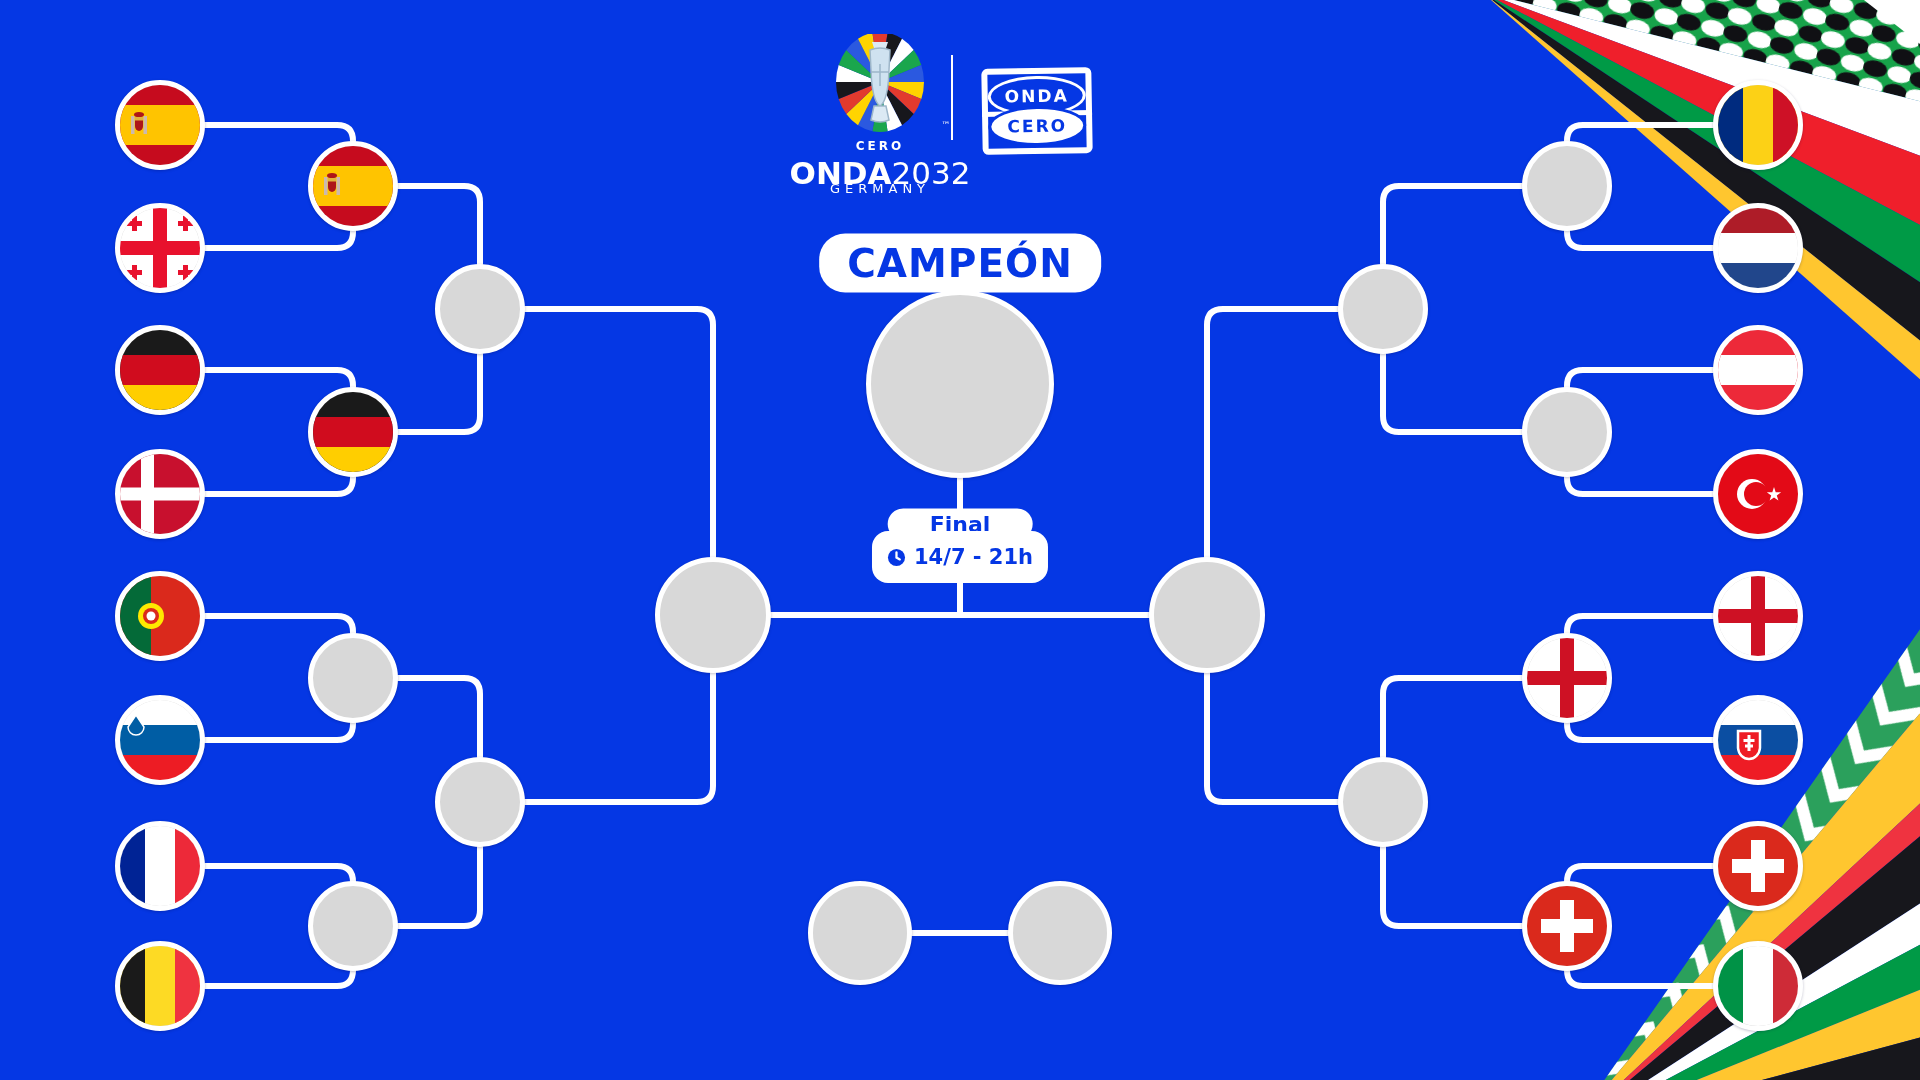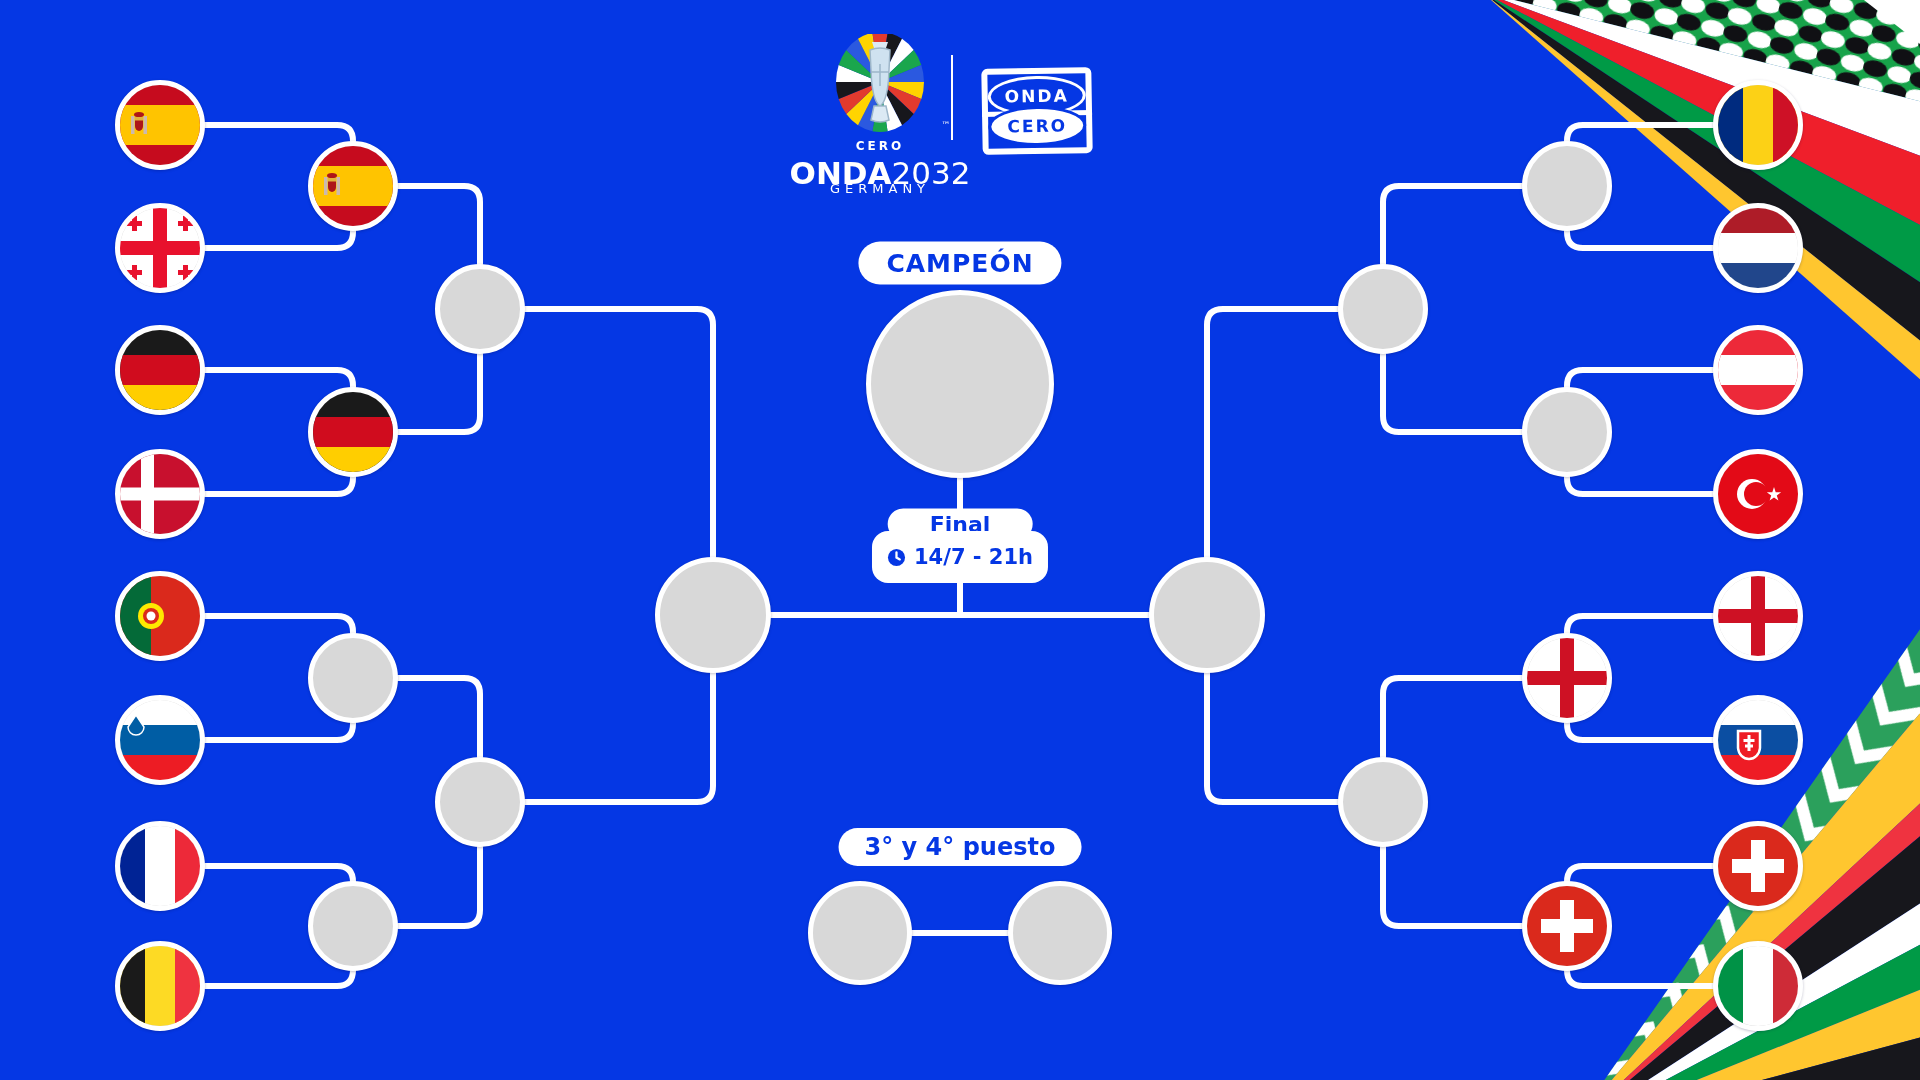--- a/index.html
+++ b/index.html
@@ -5,21 +5,21 @@
   html,body{margin:0;padding:0;background:#222;}
   .stage{position:relative;width:1920px;height:1080px;overflow:hidden;
          background:#0537e4;font-family:"DejaVu Sans","Liberation Sans",sans-serif;}
   svg.layer{position:absolute;left:0;top:0;width:1920px;height:1080px;}
   .node{position:absolute;border-radius:50%;border:5px solid #fff;box-sizing:border-box;
         background:#d8d8d8;box-shadow:0 1px 3px rgba(0,0,60,.25);overflow:hidden;z-index:3;}
   .node svg{position:absolute;left:-5px;top:-5px;width:calc(100% + 10px);height:calc(100% + 10px);}
   .pill{position:absolute;transform:translate(-50%,-50%);background:#fff;color:#0537e4;
         font-weight:800;white-space:nowrap;display:flex;align-items:center;justify-content:center;
         z-index:4;}
-  .pill-champion{font-size:25px;letter-spacing:1px;padding:7px 28px;border-radius:26px;}
+  .pill-champion{font-size:39px;letter-spacing:1px;padding:7px 28px;border-radius:26px;}
   .pill-final{font-size:22px;padding:3px 42px;border-radius:16px;}
   .pill-time{font-size:21px;padding:14px 15px;border-radius:16px;gap:8px;}
   .pill-third{font-size:24px;padding:5px 26px;border-radius:21px;}
   .logo-text{position:absolute;transform:translateX(-50%);color:#fff;z-index:4;text-align:center;}
   #uefa-arc{left:880px;top:139px;font-size:12px;font-weight:700;letter-spacing:3px;}
   #euro-line{left:880px;top:155px;font-size:31px;font-weight:800;letter-spacing:0;}
   #euro-line .yr{font-weight:400;}
   #germany-line{left:880px;top:181px;font-size:13px;font-weight:400;letter-spacing:5px;}
   #tm-mark{left:946px;top:120px;font-size:9px;}
   .divider{position:absolute;left:951px;top:55px;width:2px;height:85px;background:#fff;z-index:4;}
@@ -460,14 +460,13 @@
 
   <div class="pill pill-champion" style="left:960px;top:263px">CAMPEÓN</div>
   <div class="pill pill-final" style="left:960px;top:524px">Final</div>
   <div class="pill pill-time" style="left:960px;top:557px">
     <svg width="19" height="19" viewBox="0 0 20 20">
       <circle cx="10" cy="10" r="9" fill="#0537e4"></circle>
       <path d="M10 4.5 V10 L13.5 12" stroke="#fff" stroke-width="2.4" fill="none" stroke-linecap="round"></path>
     </svg>
     <span>14/7 - 21h</span>
   </div>
-  <div class="pill pill-third" style="left:960px;top:847px">3° y 4° puesto</div>
 </div>
 
 </body></html>

